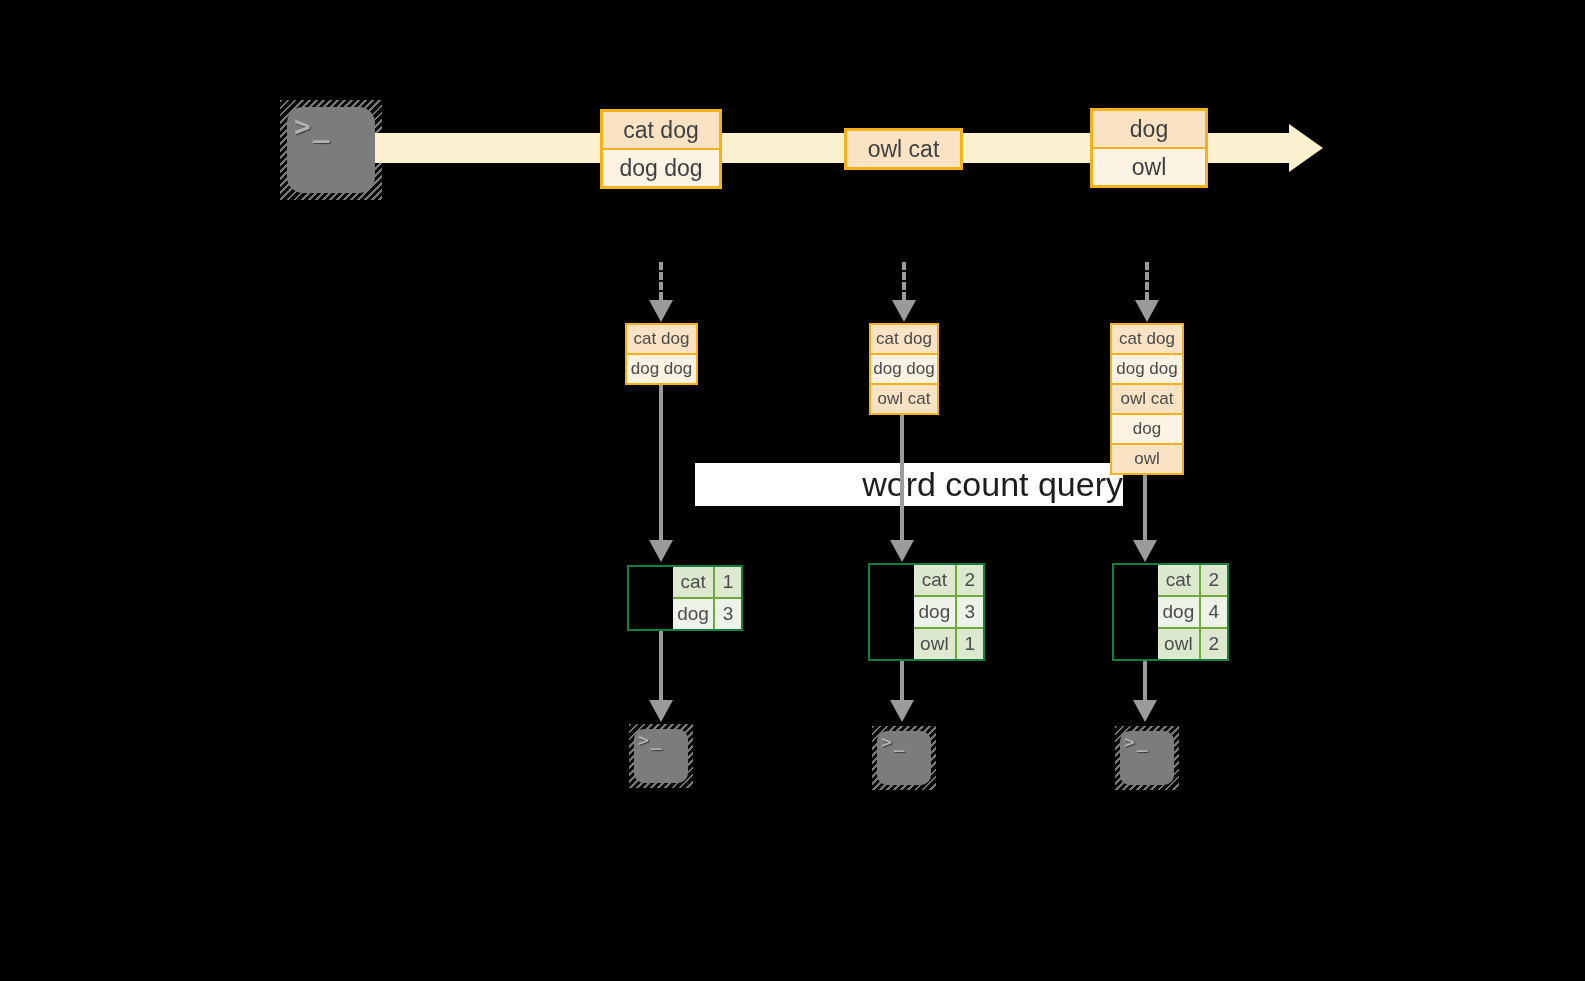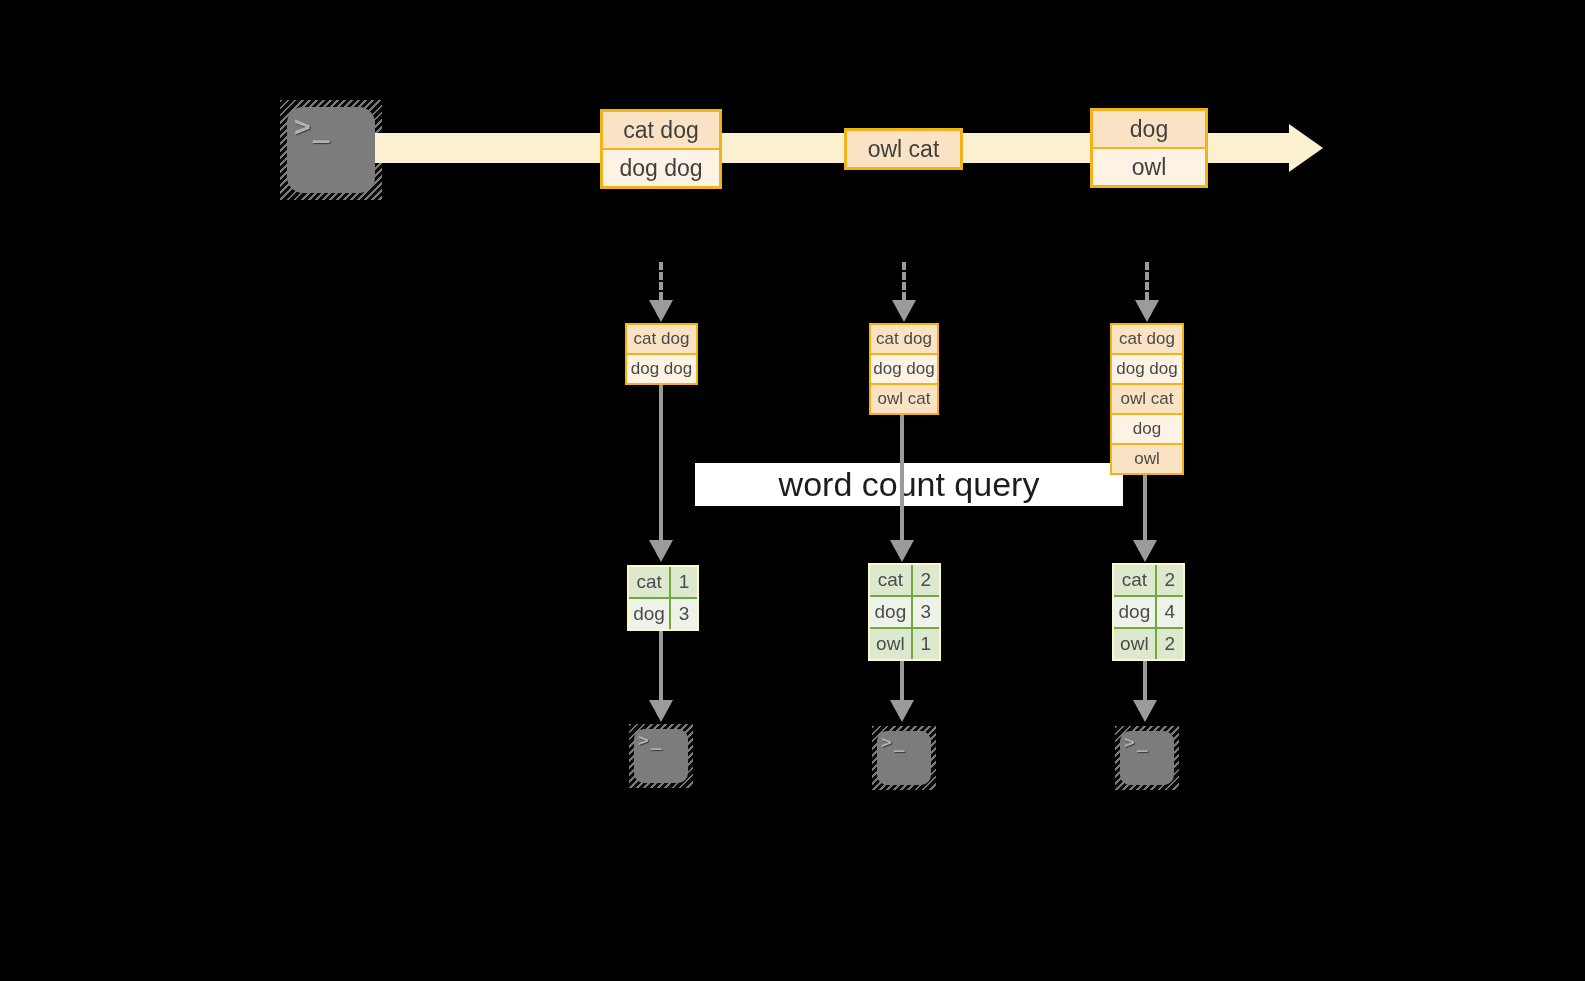--- a/index.html
+++ b/index.html
@@ -39,25 +39,25 @@
   .stack .scell:nth-child(even){background:#fdf3e4;}
 
   
   .vdash{position:absolute;width:0;border-left:4px dashed #9b9b9b;z-index:2;}
   .vline{position:absolute;width:4px;background:#9b9b9b;z-index:2;}
   .ah{position:absolute;width:0;height:0;border-left:12px solid transparent;
       border-right:12px solid transparent;border-top:22px solid #9b9b9b;z-index:2;}
 
   
   .banner{position:absolute;background:#ffffff;z-index:1;display:flex;
-          align-items:center;justify-content:center;}
+          align-items:center;justify-content:flex-end;}
   .banner span{position:relative;z-index:3;font-size:34px;color:#1d1d1d;}
 
   
-  .gtable{position:absolute;border:2px solid #fef9c3;z-index:2;}
+  .gtable{position:absolute;border:2px solid #15803d;z-index:2;padding-left:44px;}
   .grow{display:flex;height:30px;}
   .grow + .grow{border-top:2px solid #72a93f;}
   .gtable .grow:nth-child(odd){background:#dde9cf;}
   .gtable .grow:nth-child(even){background:#eef3e9;}
   .gword{flex:1.55;display:flex;align-items:center;justify-content:center;
          font-size:19px;color:#4c4c4c;}
   .gsep{width:2px;background:#72a93f;}
   .gnum{flex:1;display:flex;align-items:center;justify-content:center;
         font-size:19px;color:#4c4c4c;}
 </style>

